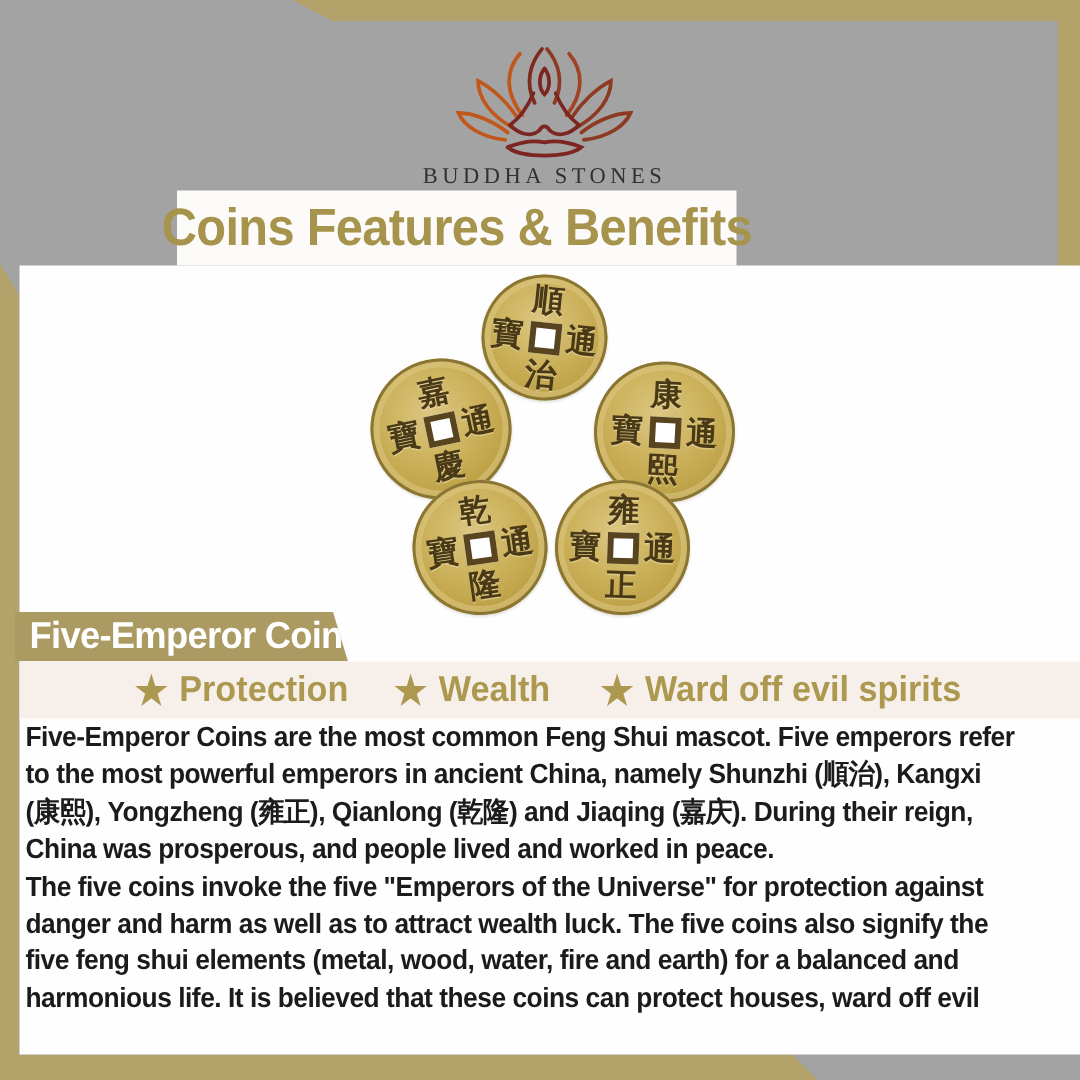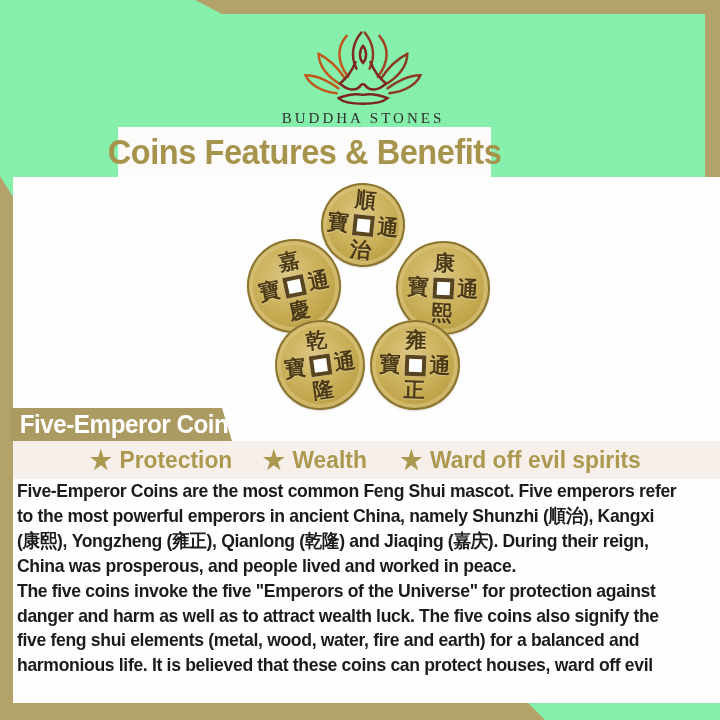--- a/index.html
+++ b/index.html
@@ -1,18 +1,18 @@
 <!DOCTYPE html>
 <html><head>
 <meta charset="utf-8">
 <style>
   html,body{margin:0;padding:0;}
   #canvas{
     position:relative;width:720px;height:720px;overflow:hidden;
-    background:#86efac;font-family:"Liberation Sans",sans-serif;
+    background:#a3a3a3;font-family:"Liberation Sans",sans-serif;
   }
   
   .gold{position:absolute;background:#b3a26a;}
   #bar-top{left:0;top:0;width:720px;height:14px;
     clip-path:polygon(195px 0,720px 0,720px 14px,222px 14px);}
   #bar-right{left:705px;top:0;width:15px;height:472px;
     clip-path:polygon(0 0,15px 0,15px 472px,0 457px);}
   #bar-left{left:0;top:176px;width:13px;height:544px;
     clip-path:polygon(0 0,13px 21px,13px 544px,0 544px);}
   #bar-bottom{left:0;top:703px;width:560px;height:17px;

